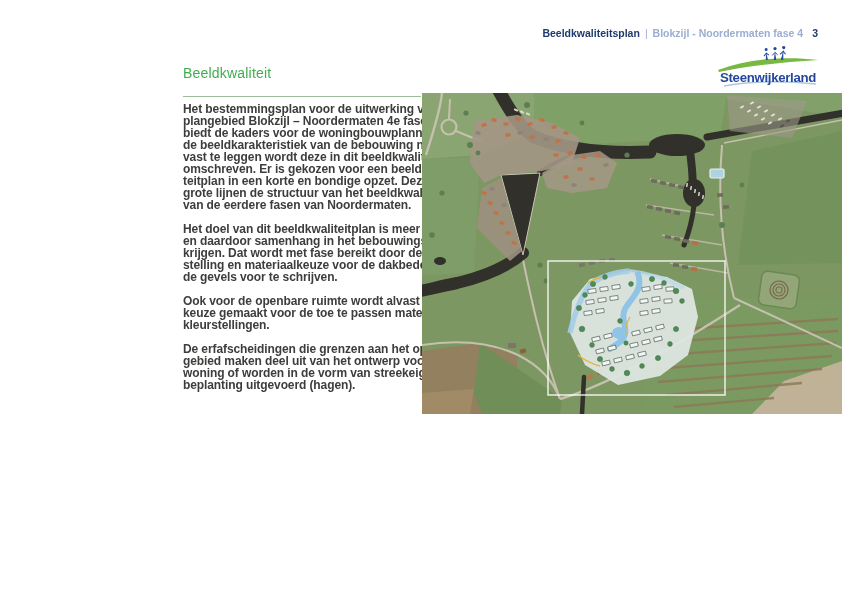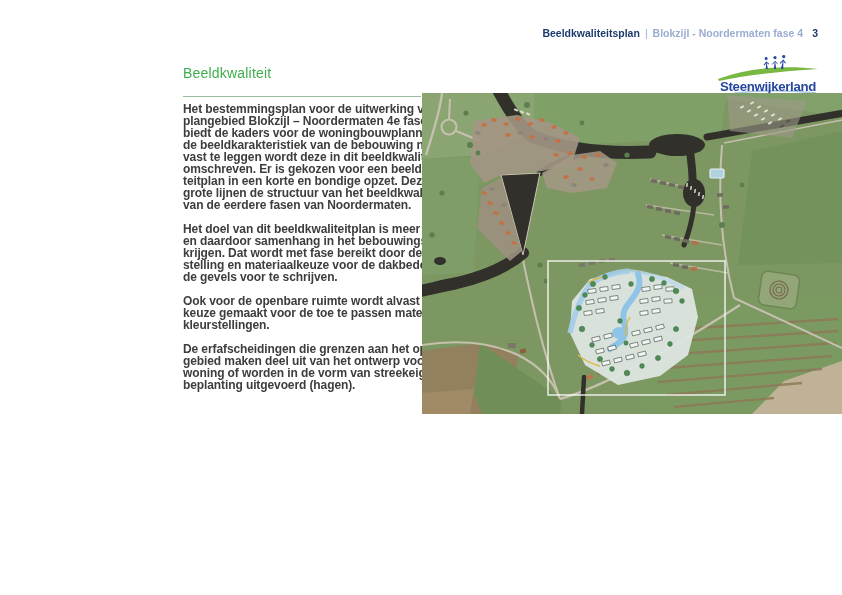--- a/index.html
+++ b/index.html
@@ -6,21 +6,21 @@
   .page{position:relative;width:842px;height:595px;background:#ffffff;overflow:hidden;
         font-family:"Liberation Sans",sans-serif;}
   
   .hdr{position:absolute;top:27px;right:24px;display:flex;align-items:flex-end;gap:5px;
        font-size:10.5px;white-space:nowrap;}
   .hdr .t{font-weight:700;color:#1e3a6d;}
   .hdr .sep{color:#9aadd2;font-weight:400;}
   .hdr .sub{color:#9aadd2;font-weight:700;}
   .hdr .pn{font-weight:700;color:#1e3a6d;margin-left:4px;}
   
-  .logo{position:absolute;top:54px;right:22px;width:104px;height:46px;}
+  .logo{position:absolute;top:45px;right:22px;width:104px;height:46px;}
   
   .title{position:absolute;left:183px;top:62px;margin:0;font-size:14px;line-height:22px;
          font-weight:400;color:#3fae4e;letter-spacing:.2px;}
   .rule{position:absolute;left:183px;top:96px;width:238px;height:1px;background:#9cba9c;}
   
   .bodycol{position:absolute;left:183px;top:103px;width:236px;}
   .bodycol p{margin:0 0 12px 0;font-size:12px;line-height:12px;font-weight:700;
              color:#3d3d3c;letter-spacing:-0.1px;white-space:pre;}
   
   .map{position:absolute;left:422px;top:93px;width:420px;height:321px;overflow:hidden;}

